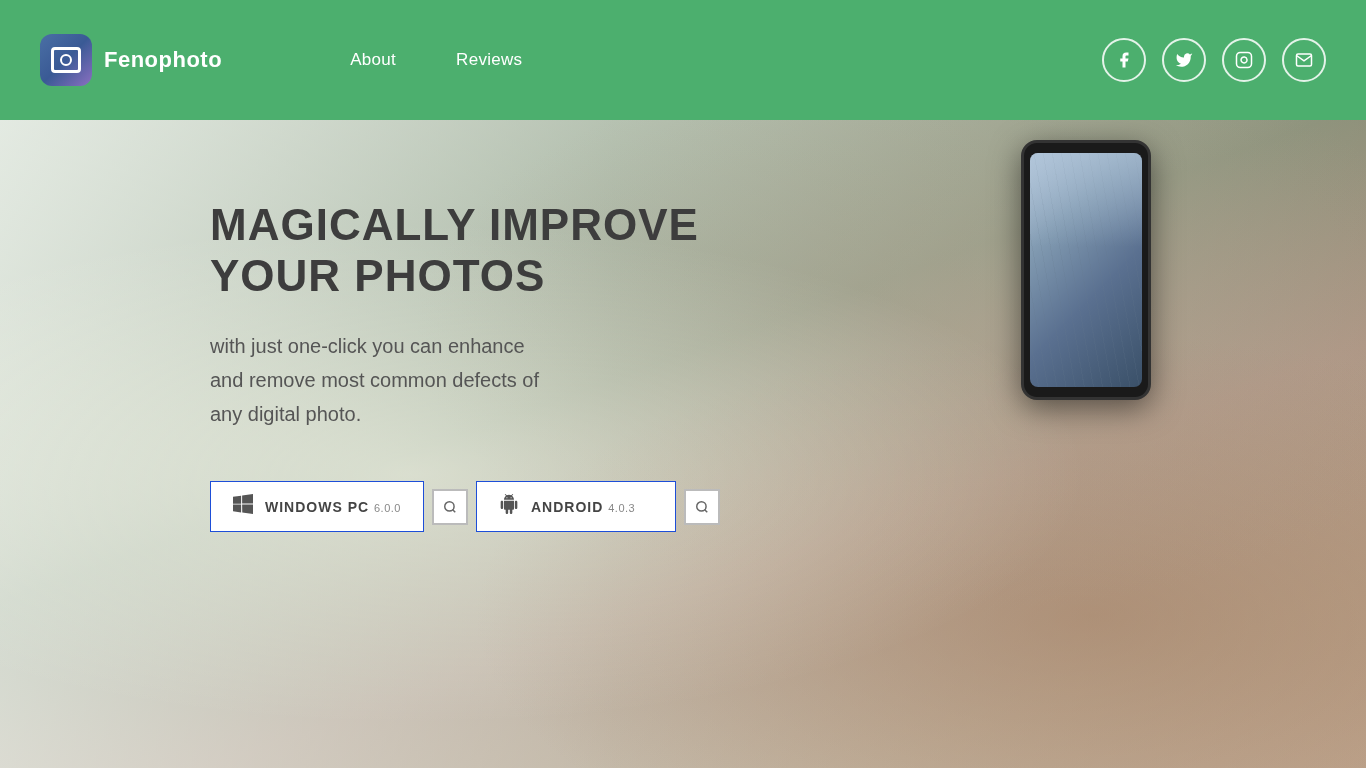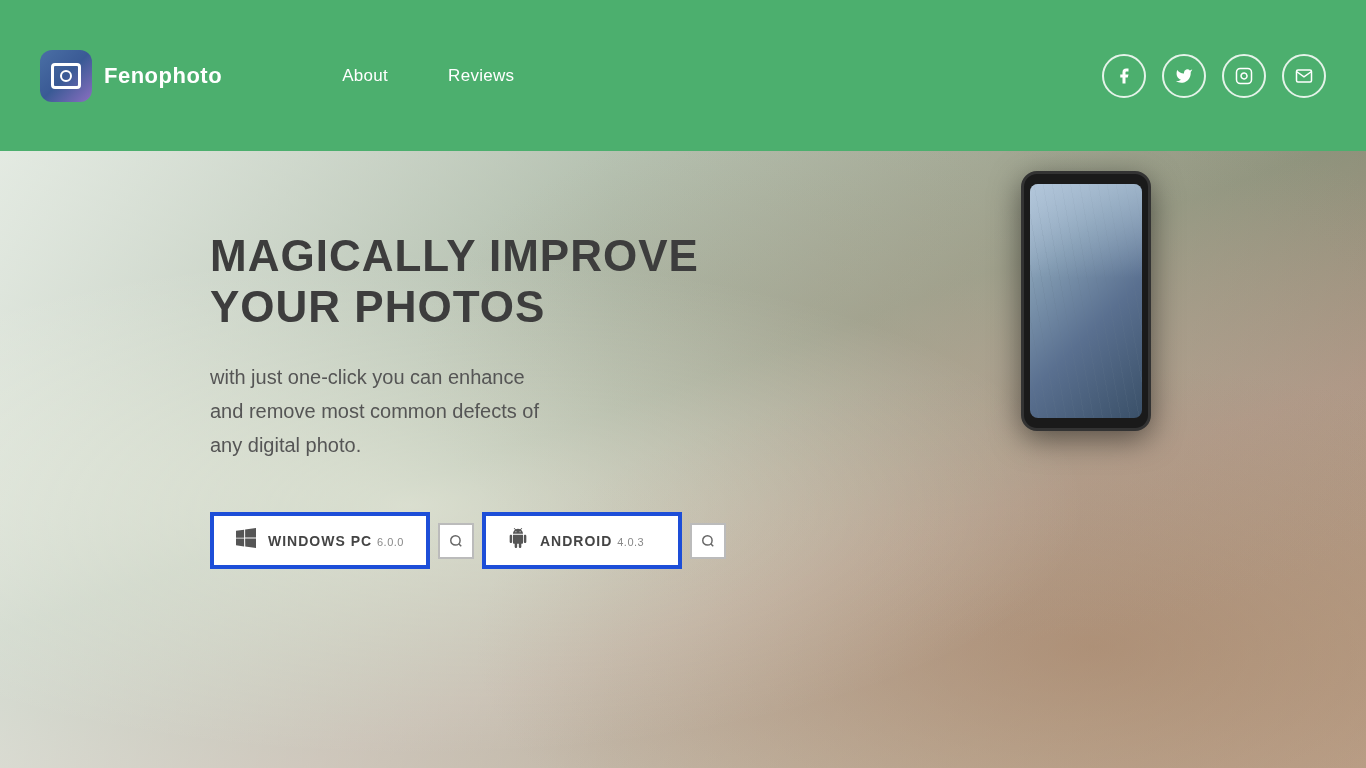--- a/index.html
+++ b/index.html
@@ -1,26 +1,27 @@
 <!DOCTYPE html>
 <html><head>
   <meta charset="utf-8">
   <style>
     * { margin: 0; padding: 0; box-sizing: border-box; }
     body { font-family: 'Helvetica Neue', Arial, sans-serif; overflow-x: hidden; }
 
     
     .navbar {
       background-color: #4caf6e;
-      height: 151px;
+      height: 120px;
       display: flex;
       align-items: center;
       padding: 0 40px;
       position: relative;
       z-index: 10;
+      gap: 8px;
     }
     .navbar-brand {
       display: flex;
       align-items: center;
       gap: 12px;
       text-decoration: none;
     }
     .app-icon {
       width: 52px;
       height: 52px;
@@ -179,21 +180,21 @@
     }
     .download-buttons {
       display: flex;
       gap: 8px;
       align-items: center;
     }
     .dl-btn {
       display: flex;
       align-items: center;
       gap: 12px;
-      border: 4px solid #1d4ed8;
+      border: 1px solid #1d4ed8;
       background: white;
       padding: 12px 22px;
       cursor: pointer;
       font-size: 14px;
       font-weight: 600;
       color: #444;
       letter-spacing: 1px;
       text-transform: uppercase;
       min-width: 200px;
     }

